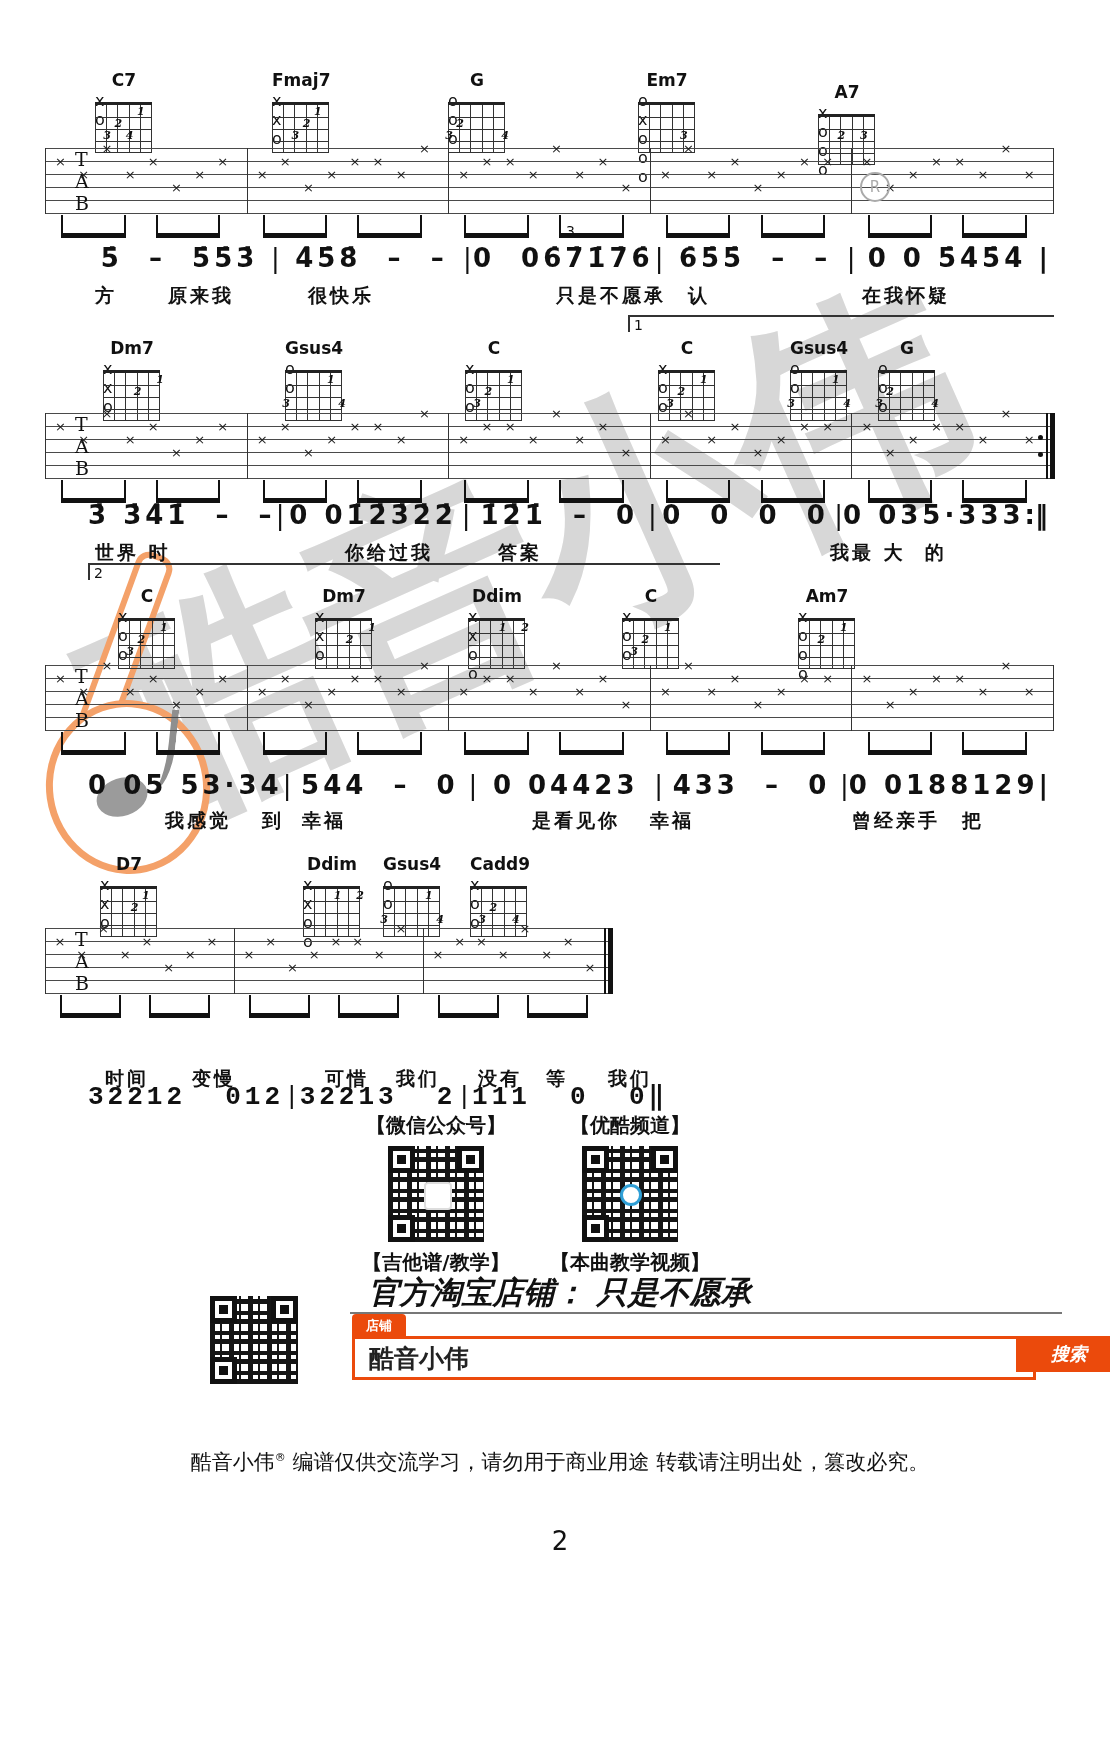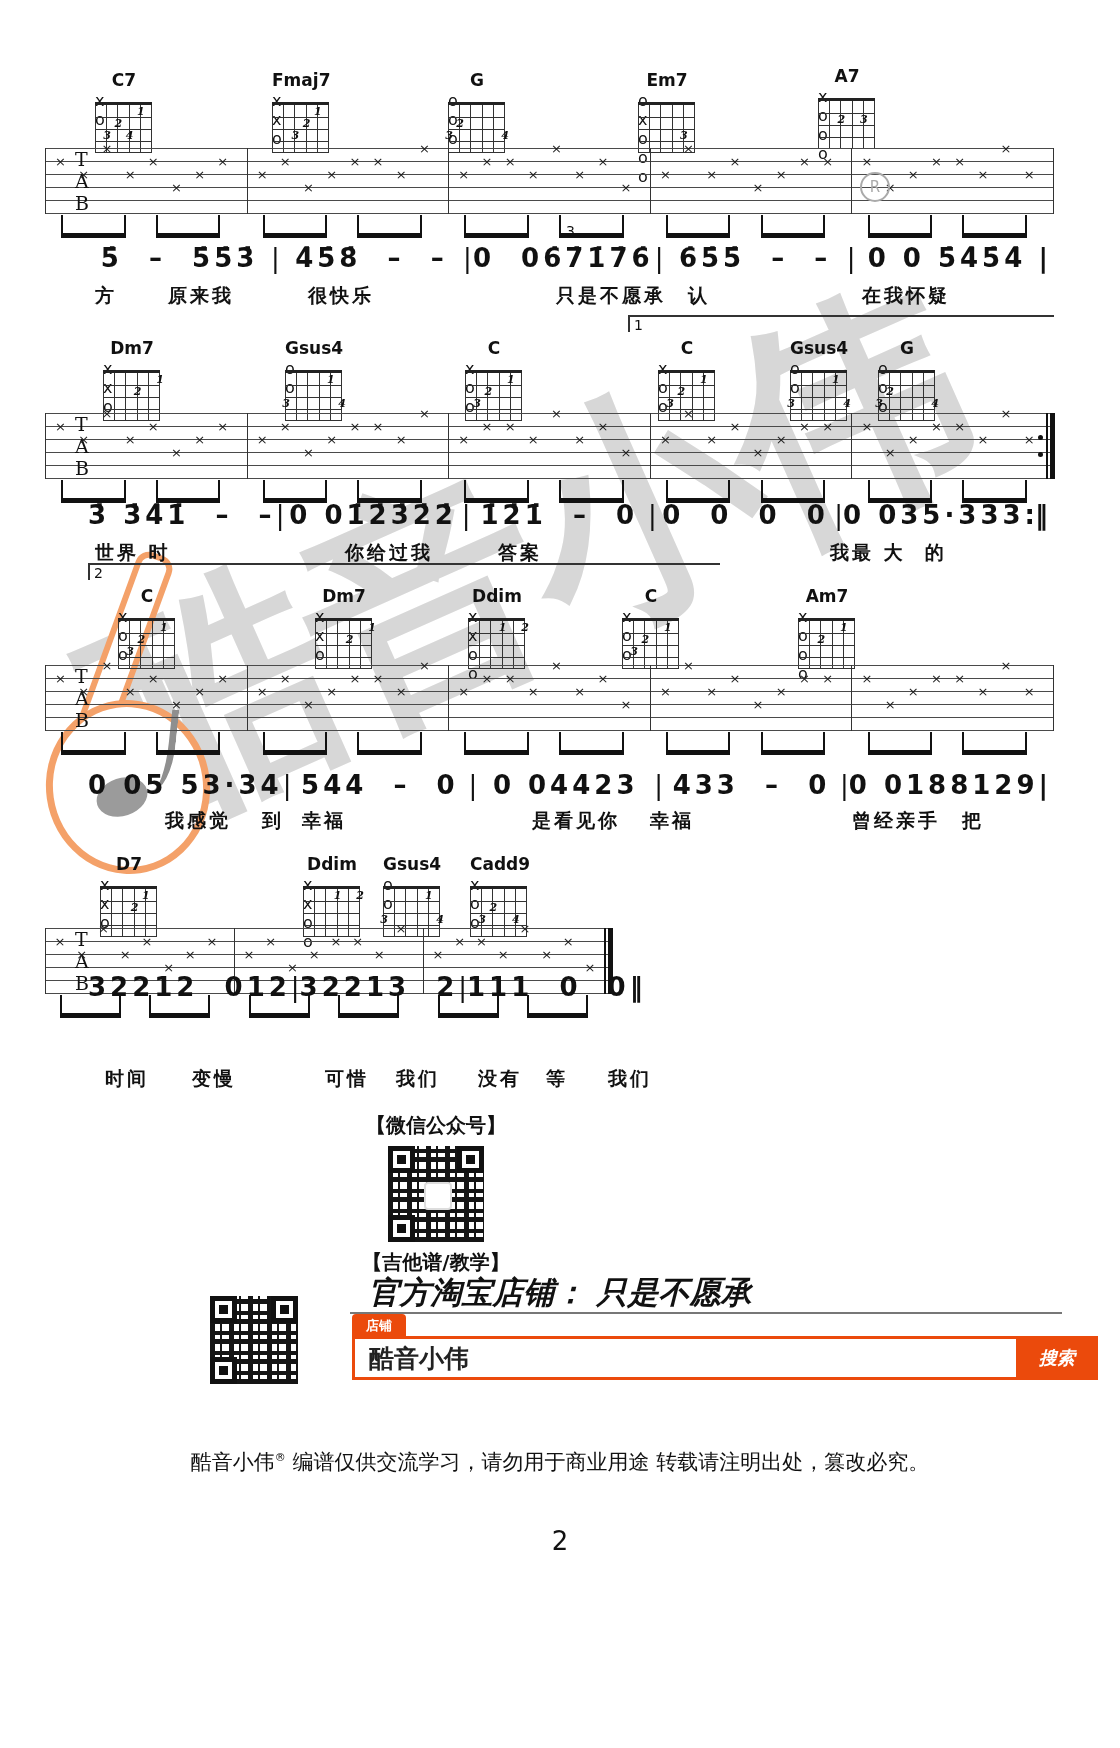--- a/index.html
+++ b/index.html
@@ -60,23 +60,23 @@
   .qbadge2{position:absolute;left:38px;top:38px;width:16px;height:16px;background:#fff;border:3px solid #2f9fd6;border-radius:50%;}
   
   .tb-title{position:absolute;left:0;top:1272px;width:1120px;text-align:center;
       font-family:"DejaVu Serif",serif;font-style:italic;font-weight:bold;font-size:31px;}
   .tb-underline{position:absolute;left:350px;top:1312px;width:712px;height:2px;background:#777;}
   .tb-qr{position:absolute;left:210px;top:1296px;width:88px;height:88px;}
   .tb-tab{position:absolute;left:352px;top:1314px;padding:3px 14px;color:#fff;
       font-size:13px;font-weight:bold;border-radius:4px 4px 0 0;}
   .tb-bar{position:absolute;left:352px;top:1336px;width:664px;height:38px;background:#fff;
       display:flex;align-items:center;padding-left:14px;font-size:25px;font-weight:bold;}
-  .tb-btn{position:absolute;left:1016px;top:1336px;width:82px;height:44px;color:#fff;
+  .tb-btn{position:absolute;left:1016px;top:1336px;width:82px;height:36px;color:#fff;
       display:flex;align-items:center;justify-content:center;
-      font-family:"DejaVu Serif",serif;font-style:italic;font-weight:bold;font-size:18px;}
+      font-family:"DejaVu Serif",serif;font-style:italic;font-weight:bold;font-size:18px;padding-left:12px;}
   .redline{position:absolute;left:0;top:1392px;width:1120px;text-align:center;font-size:30px;font-weight:bold;}
   .disclaimer{position:absolute;left:0;top:1448px;width:1120px;text-align:center;font-size:21px;}
   .disclaimer sup{font-size:11px;}
   .pagenum{position:absolute;left:0;top:1526px;width:1120px;text-align:center;font-size:26px;}
 </style>
 </head>
 <body>
 
 <div id="page">
   <div id="watermark">酷音小伟</div>
@@ -171,21 +171,21 @@
           <div class="str" style="left: 33.6px;"></div>
           <div class="str" style="left: 44.8px;"></div>
           <div class="str" style="left: 56px;"></div>
           <div class="frt" style="top: 12px;"></div>
           <div class="frt" style="top: 24px;"></div>
           <div class="frt" style="top: 36px;"></div>
           <div class="frt" style="top: 47px;"></div>
           <div class="dot" style="left: 39.8px; top: 25px;">3</div>
         </div>
       </div>
-      <div class="chord" style="left: 818px; top: 68px;">
+      <div class="chord" style="left: 818px; top: 84px;">
         <div class="cname">A7</div>
         <div class="mrow">
           <div style="left: -3px;">x</div>
           <div style="left: 8.2px;">o</div>
           <div style="left: 30.6px;">o</div>
           <div style="left: 53px;">o</div>
         </div>
         <div class="grid">
           <div class="str" style="left: 0px;"></div>
           <div class="str" style="left: 11.2px;"></div>
@@ -838,21 +838,21 @@
       <div class="xmark" style="left: 475.92px; top: 935px;">×</div>
       <div class="xmark" style="left: 497.655px; top: 948px;">×</div>
       <div class="xmark" style="left: 519.39px; top: 922px;">×</div>
       <div class="xmark" style="left: 541.125px; top: 948px;">×</div>
       <div class="xmark" style="left: 562.86px; top: 935px;">×</div>
       <div class="xmark" style="left: 584.595px; top: 961px;">×</div>
       <div class="beam" style="left: 438.12px; top: 995px; width: 56.7px;"></div>
       <div class="beam" style="left: 526.95px; top: 995px; width: 56.7px;"></div>
       <div class="thinbar" style="left: 604px; top: 928px; height: 66px;"></div>
       <div class="thickbar" style="left: 608px; top: 928px; height: 66px;"></div>
-      <div class="notation" style="left: 88px; top: 972px; width: 545px;">
+      <div class="notation" style="left: 88px; top: 1080px; width: 545px; font-family: Liberation Mono, monospace;">
         <div class="meas">32212  012</div>
         <div class="nbar">|</div>
         <div class="meas">32213  2</div>
         <div class="nbar">|</div>
         <div class="meas">111  0  0</div>
         <div class="nend">‖</div>
       </div>
       <div class="lyric" style="left: 105px; top: 1066px;">时间</div>
       <div class="lyric" style="left: 192px; top: 1066px;">变慢</div>
       <div class="lyric" style="left: 325px; top: 1066px;">可惜</div>
@@ -865,20 +865,30 @@
   <div id="qrsection">
     <div class="qrcol">
       <div class="qrlabel">【微信公众号】</div>
       <div class="qr">
         <div class="fp tl"></div>
         <div class="fp tr"></div>
         <div class="fp bl"></div>
         <div class="qbadge"></div>
       </div>
       <div class="qrlabel">【吉他谱/教学】</div>
+    </div>
+    <div class="qrcol">
+      <div class="qrlabel">【优酷频道】</div>
+      <div class="qr">
+        <div class="fp tl"></div>
+        <div class="fp tr"></div>
+        <div class="fp bl"></div>
+        <div class="qbadge2"></div>
+      </div>
+      <div class="qrlabel">【本曲教学视频】</div>
     </div>
   </div>
 
   <div class="tb-title">官方淘宝店铺： 只是不愿承</div>
   <div class="tb-underline"></div>
   <div class="qr tb-qr">
     <div class="fp tl"></div>
     <div class="fp tr"></div>
     <div class="fp bl"></div>
   </div>

